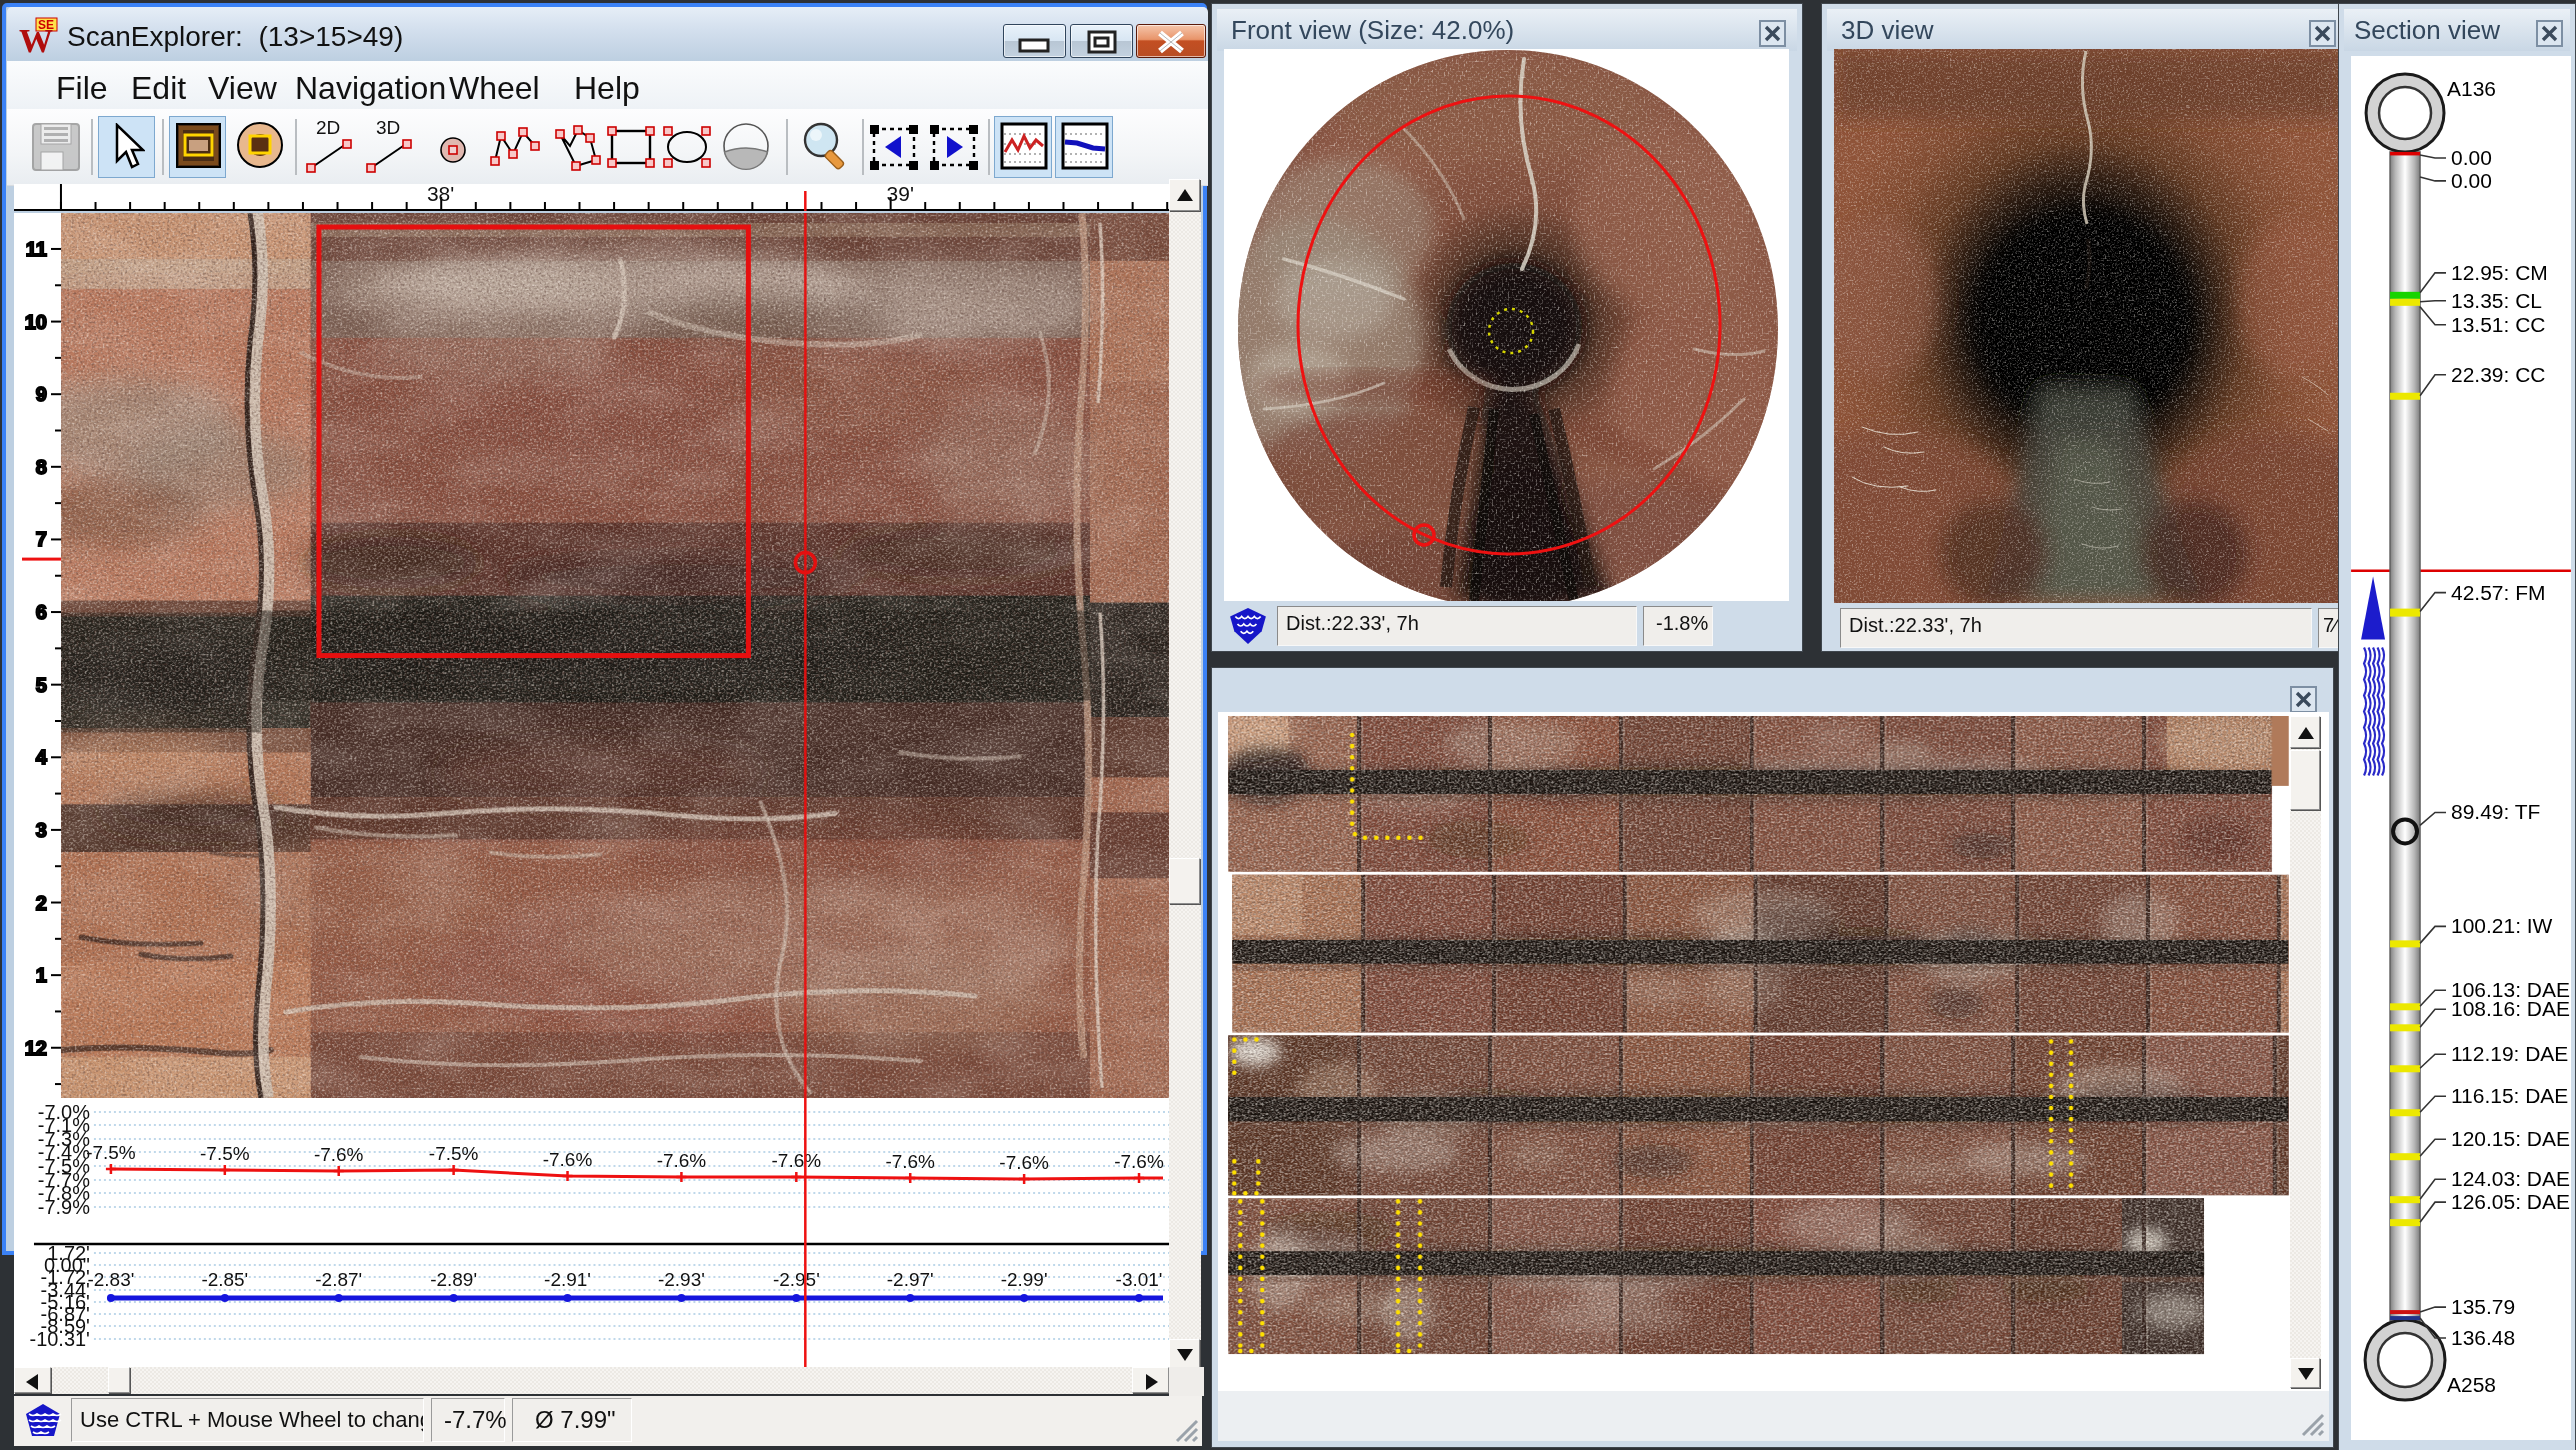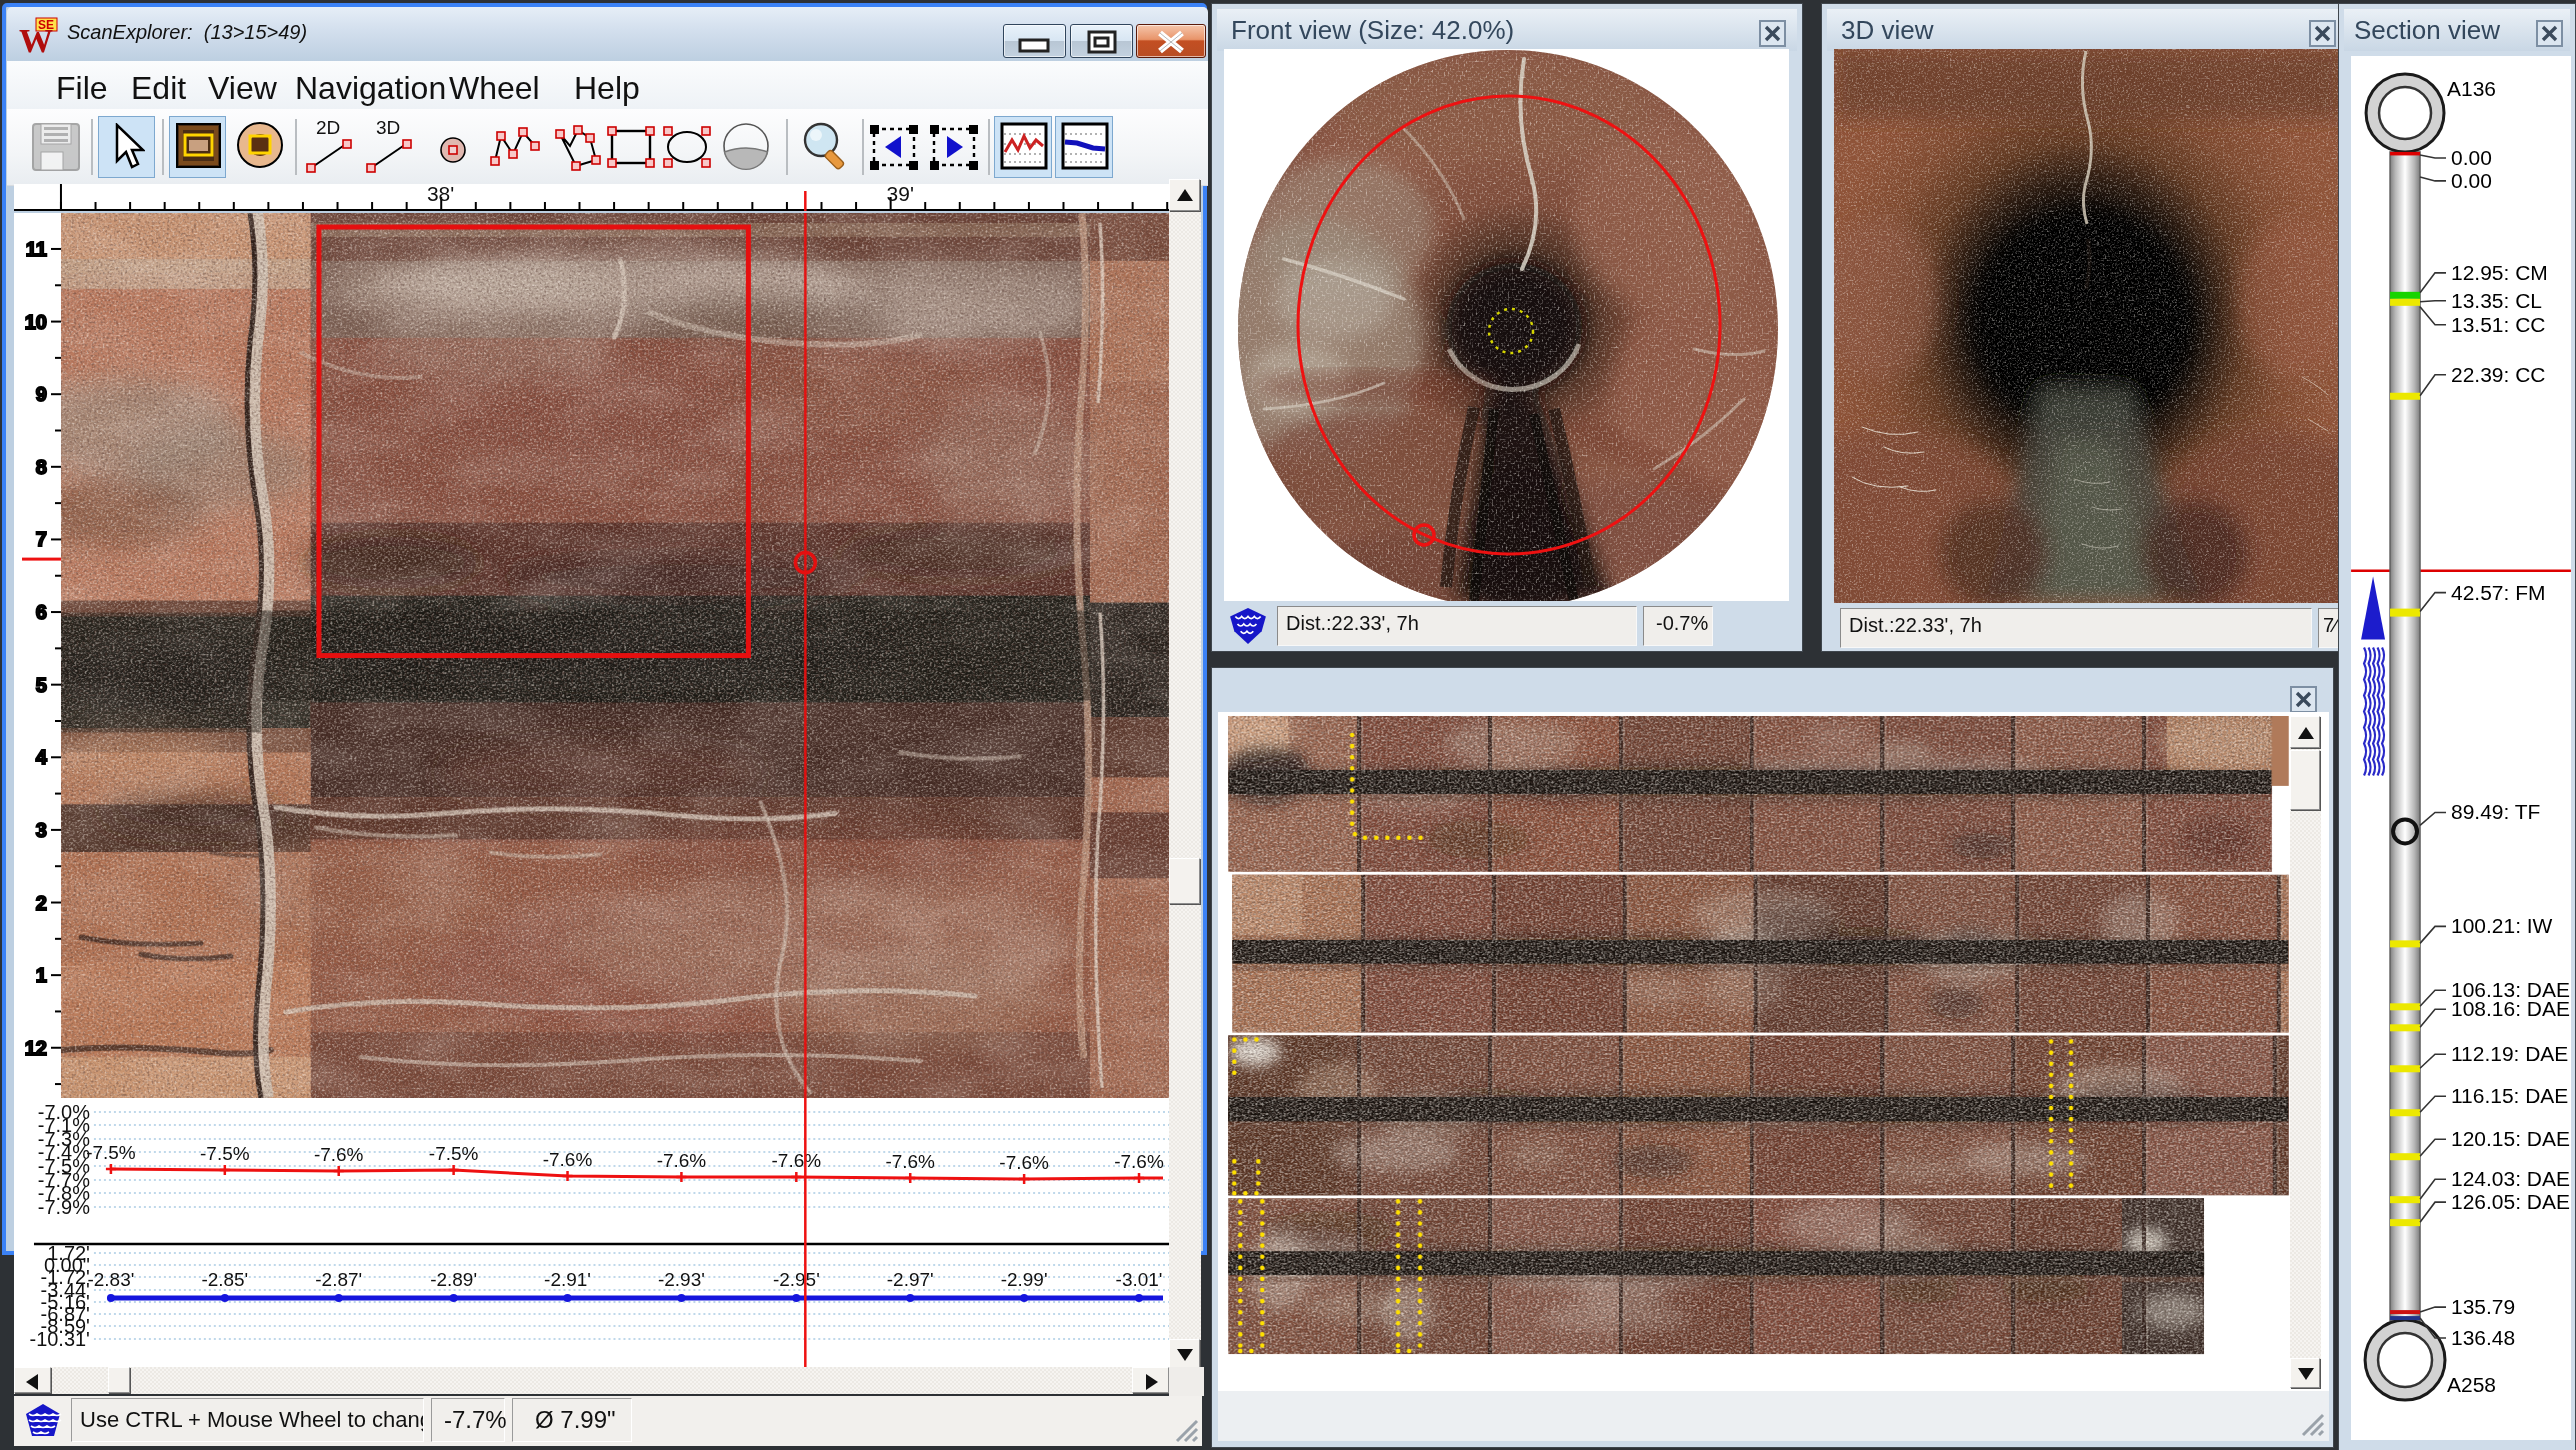--- a/index.html
+++ b/index.html
@@ -1,21 +1,21 @@
 <!DOCTYPE html>
 <html><head><meta charset="utf-8">
 <style>
 html,body{margin:0;padding:0;width:2576px;height:1451px;overflow:hidden;background:#2d3135;font-family:"Liberation Sans",sans-serif;}
 *{box-sizing:border-box;}
 .abs{position:absolute;}
 
 #mainwin{left:2px;top:3px;width:1205px;height:1252px;background:#bdcfe1;border:4px solid #3b82f6;border-radius:5px 5px 0 0;padding-left:23px;}
 #titlebar{left:1px;top:0;width:1201px;height:54px;background:linear-gradient(#e6eef7 0%,#d4e0ee 40%,#bdcfe1 100%);border-radius:5px 5px 0 0;}
 #title-ico{left:12px;top:9px;width:40px;height:40px;}
-#title-txt{left:60px;top:14px;font-size:20px;color:#111;font-style:italic;}
+#title-txt{left:60px;top:14px;font-size:28px;color:#111;}
 .wbtn{top:17px;height:34px;border:1px solid #30455c;border-radius:3px;background:linear-gradient(#e9f2fa 0%,#d8e6f3 49%,#b8c6d4 50%,#c3d2e0 100%);box-shadow:inset 0 0 0 1px rgba(255,255,255,.6);}
 #btn-min{left:996px;width:63px;}
 #btn-max{left:1063px;width:63px;}
 #btn-close{left:1129px;width:70px;background:linear-gradient(#f5c6ab 0%,#e8946a 45%,#c34f22 50%,#b84d24 100%);border-color:#5a1a0a;}
 
 #menubar{left:1px;top:54px;width:1201px;height:48px;background:linear-gradient(#fbfcfd,#eef2f6);font-size:32px;color:#111;}
 #menubar span{position:absolute;top:9px;}
 
 #toolbar{left:1px;top:102px;width:1201px;height:77px;background:linear-gradient(#fdfdfe 0%,#f3f5f7 60%,#e9edf1 100%);border-bottom:1px solid #d8dce0;}
 .tsep{position:absolute;top:10px;width:2px;height:56px;background:#b9bdc1;}
@@ -631,21 +631,21 @@
     <ellipse cx="285" cy="276" rx="211" ry="229" fill="none" stroke="#e11" stroke-width="3"></ellipse>
     <circle cx="200" cy="486" r="10" fill="none" stroke="#e11" stroke-width="3.5"></circle>
     <circle cx="287" cy="282" r="22" fill="none" stroke="#d6d600" stroke-width="2.5" stroke-dasharray="3 5"></circle>
   </svg></div>
   <div class="statbar" style="left:6px;top:600px;width:580px;height:44px">
     <svg class="abs" style="left:10px;top:2px" width="40" height="40" viewBox="0 0 38 38">
         <path d="M19 2 L36 10 L32 24 L19 36 L6 24 L2 10 Z" fill="#1616c8"></path>
         <path d="M7 10 q3 4 6 0 q3 4 6 0 q3 4 6 0 q3 4 6 0 M9 17 q3 4 6 0 q3 4 6 0 q3 4 6 0 M12 24 q3 4 6 0 q3 4 6 0" stroke="#fff" stroke-width="1.6" fill="none"></path>
       </svg>
     <div class="statfld" style="left:59px;top:2px;width:360px;height:40px;padding:5px 0 0 8px">Dist.:22.33', 7h</div>
-    <div class="statfld" style="left:425px;top:2px;width:70px;height:40px;padding:5px 0 0 12px">-0.7%</div>
+    <div class="statfld" style="left:425px;top:2px;width:70px;height:40px;padding:5px 0 0 12px">-1.8%</div>
   </div>
 </div>
 
 <div class="abs panel" id="dview">
   <div class="ptitle">
       <span style="position:absolute;left:14px;top:6px">3D view</span>
     </div>
   <div class="pclose" style="right:14px;top:16px">
       <svg width="23" height="23" style="position:absolute;left:0;top:0" viewBox="0 0 23 23">
         <g stroke="#3a4a5c" stroke-width="3.4">

